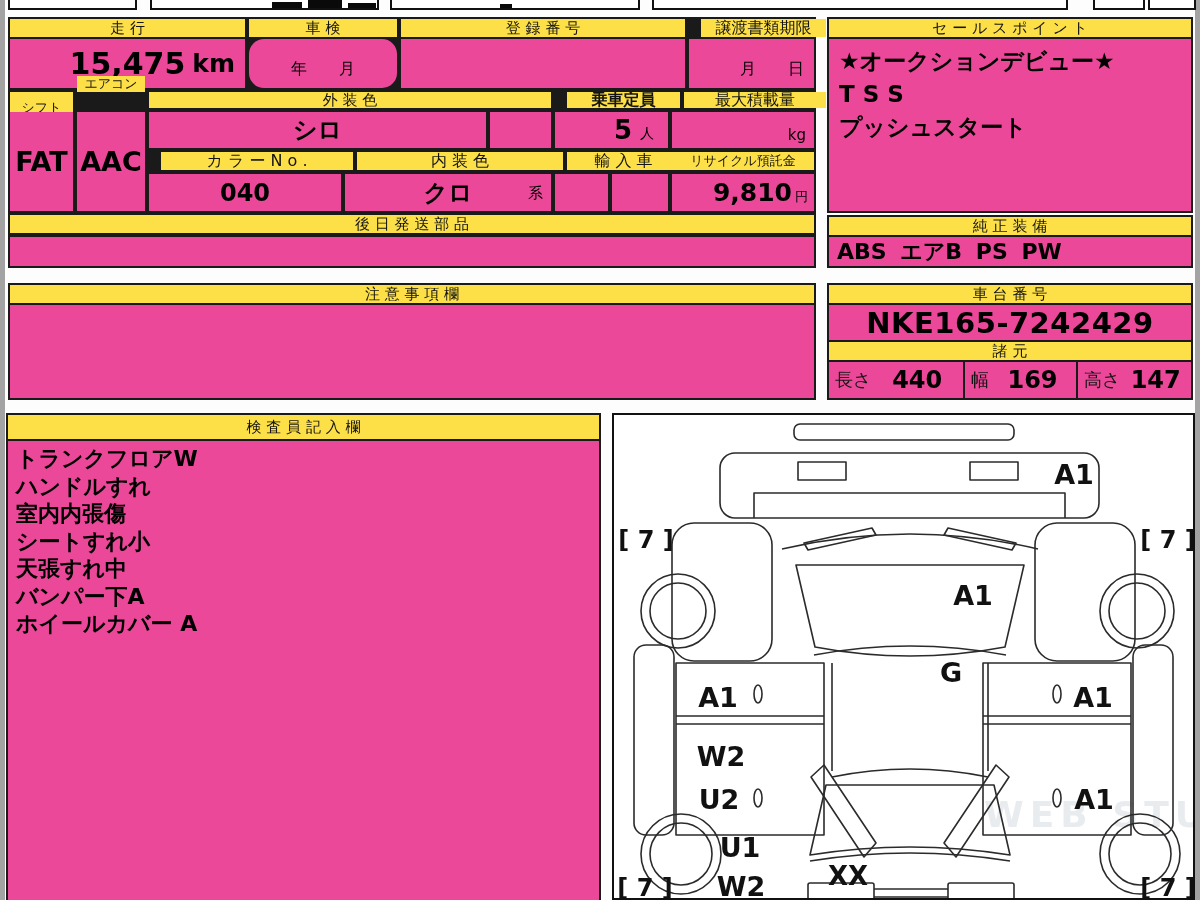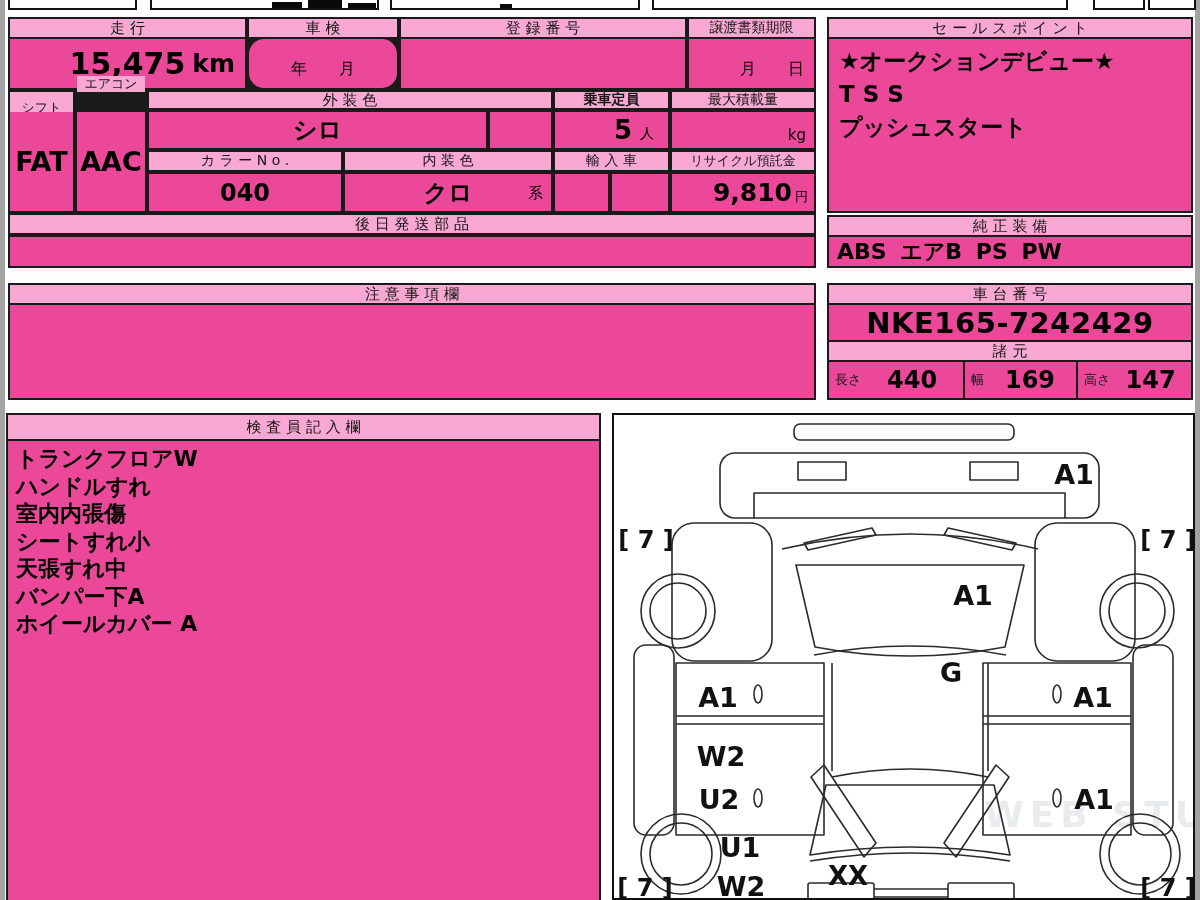--- a/index.html
+++ b/index.html
@@ -3,22 +3,22 @@
 <meta charset="utf-8">
 <style>
   html,body{margin:0;padding:0;}
   body{font-family:"DejaVu Sans","Liberation Sans",sans-serif;background:#fff;}
   #page{position:relative;width:1200px;height:900px;background:#fdfdfd;overflow:hidden;}
   .edge{position:absolute;top:0;height:900px;width:5px;background:#a3a3a3;}
   .cutcell{position:absolute;top:0;height:10px;background:#fff;border:2px solid #111;border-top:none;box-sizing:border-box;}
   .smudge{position:absolute;background:#0a0a0a;}
   .tbl{position:absolute;background:#1a1a1a;}
   .cell{position:absolute;background:#ec4899;box-sizing:border-box;display:flex;align-items:center;justify-content:center;overflow:hidden;color:#000;}
-  .hdr{background:#f9a8d4;font-size:15px;color:#141414;}
-  .hdr-md{font-size:14px;}
+  .hdr{background:#fde047;font-size:15px;color:#141414;}
+  .hdr-md{font-size:16px;margin-left:12px;}
   .hdr-sm{font-size:13px;}
   .mileage{justify-content:flex-end;padding-right:10px;font-size:30px;font-weight:bold;}
   .mileage .unit{font-size:25px;margin-left:7px;}
   .datecell{align-items:flex-end;padding-bottom:8px;font-size:16px;}
   .datecell.right{justify-content:flex-end;padding-right:10px;}
   .bigval{font-size:27px;font-weight:bold;}
   .colorval{font-size:24px;font-weight:bold;}
   .capcell{justify-content:flex-end;padding-right:14px;}
   .capcell .num{font-size:26px;font-weight:bold;}
   .capcell .unit{font-size:14px;margin-left:8px;margin-top:8px;}
@@ -26,21 +26,21 @@
   .intcell{position:relative;}
   .intcell .suffix{position:absolute;right:8px;bottom:8px;font-size:15px;font-weight:normal;}
   .yencell{justify-content:flex-end;padding-right:6px;}
   .yencell .num{font-size:25px;font-weight:bold;}
   .yencell .unit{font-size:13px;margin-left:3px;margin-top:8px;}
   .salesbody{flex-direction:column;align-items:flex-start;justify-content:flex-start;padding:6px 10px;}
   .salesbody div{line-height:33px;font-size:23px;font-weight:bold;white-space:nowrap;}
   .equipbody{justify-content:flex-start;padding-left:8px;font-size:22px;font-weight:bold;word-spacing:6px;}
   .chassisval{font-size:29px;font-weight:bold;letter-spacing:0.5px;}
   .dimcell{justify-content:flex-start;padding-left:6px;}
-  .dimcell .lbl{font-size:13px;color:#141414;text-align:center;}
+  .dimcell .lbl{font-size:18px;color:#141414;text-align:center;}
   .dimcell .num{font-size:24px;font-weight:bold;flex:1;text-align:center;}
   .notesbody{flex-direction:column;align-items:flex-start;justify-content:flex-start;padding:4px 0 0 8px;}
   .notesbody div{line-height:27.5px;font-size:22px;font-weight:bold;white-space:nowrap;}
   .diagram{position:absolute;left:612px;top:413px;width:583px;height:487px;background:#fff;border:2px solid #111;box-sizing:border-box;}
   svg text{font-family:"DejaVu Sans","Liberation Sans",sans-serif;}
 </style>
 </head>
 <body>
 
 <div id="page">

